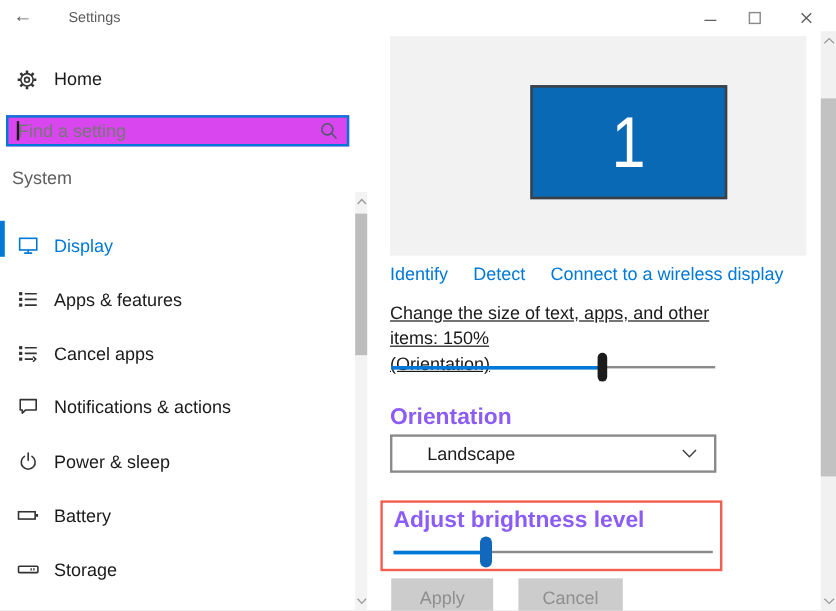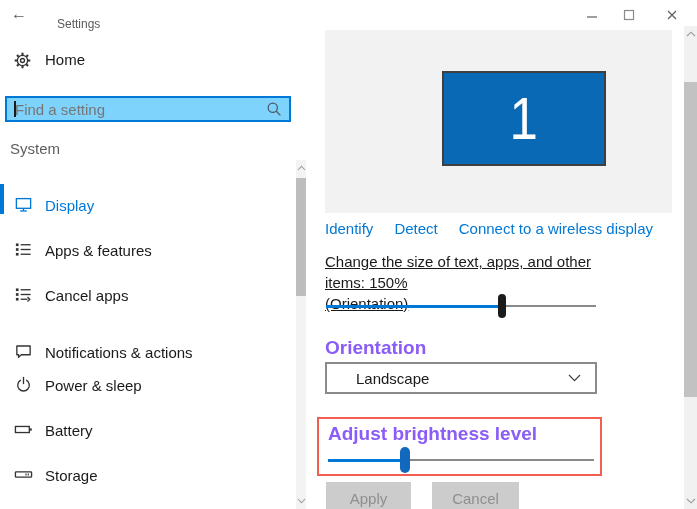--- a/index.html
+++ b/index.html
@@ -5,27 +5,27 @@
   html,body{margin:0;padding:0;background:#fff;}
   #app{
     position:relative;width:697px;height:509px;overflow:hidden;
     background:#fff;border-bottom:1px solid #a9a9a9;
     font-family:"Liberation Sans", sans-serif;color:#1a1a1a;
     -webkit-font-smoothing:antialiased;
   }
   .abs{position:absolute;}
   
   .back-btn{left:11px;top:3px;font-size:16px;color:#5a5a5a;cursor:pointer;line-height:22px;}
-  .win-title{left:57px;top:7px;font-size:12px;color:#5a5a5a;margin-top:10px;}
+  .win-title{left:57px;top:7px;font-size:12px;color:#5a5a5a;}
   .win-ctl{top:5px;width:28px;height:20px;display:flex;align-items:center;justify-content:center;cursor:pointer;}
   
-  .home-row{left:0;top:51px;width:290px;height:30px;display:flex;cursor:pointer;}
+  .home-row{left:0;top:51px;width:290px;height:30px;display:flex;align-items:center;cursor:pointer;}
   .home-row .ico{margin-left:13px;width:20px;display:flex;}
   .home-row .lbl{margin-left:12px;font-size:15px;}
-  .search-box{left:5px;top:96px;width:282px;height:22px;border:2px solid #0078d7;background:#7dd3fc;}
+  .search-box{left:5px;top:96px;width:282px;height:22px;border:2px solid #0078d7;background:#d946ef;}
   .search-box input{
     position:absolute;left:8px;top:0;width:230px;height:22px;border:none;outline:none;
     font-family:"Liberation Sans",sans-serif;font-size:15px;color:#1a1a1a;padding:0;background:transparent;
   }
   .search-box input::placeholder{color:#767676;opacity:1;}
   .search-caret{position:absolute;left:7px;top:3px;width:1.5px;height:16px;background:#1a1a1a;}
   .search-glass{position:absolute;right:7px;top:3px;}
   .section-lbl{left:10px;top:140px;font-size:15px;color:#5e5e5e;}
   .nav-item{left:0;width:290px;height:30px;display:flex;align-items:flex-end;cursor:pointer;}
   .nav-item .ico{margin-left:13px;width:20px;display:flex;justify-content:center;}
@@ -160,21 +160,21 @@
           <line x1="7" y1="5" x2="17.5" y2="5"></line>
             <line x1="7" y1="10" x2="17.5" y2="10"></line>
           <line x1="7" y1="15" x2="14.2" y2="15"></line>
             <polyline points="14.2,17.3 16.6,15 14.2,12.7"></polyline>
         </g>
       </svg>
     </span>
     <span class="lbl">Cancel apps</span>
   </div>
 
-  <div class="abs nav-item" style="top:331px">
+  <div class="abs nav-item" style="top:318px">
 
     <span class="ico">
       <svg width="19" height="19" viewBox="0 0 20 20" fill="none" stroke="#333" stroke-width="1.4" stroke-linejoin="round">
         <path d="M3 4.2 h14 v9.2 h-9.4 l-2.8 2.8 v-2.8 h-1.8 z"></path>
       </svg>
     </span>
     <span class="lbl">Notifications &amp; actions</span>
   </div>
 
   <div class="abs nav-item" style="top:364px">

